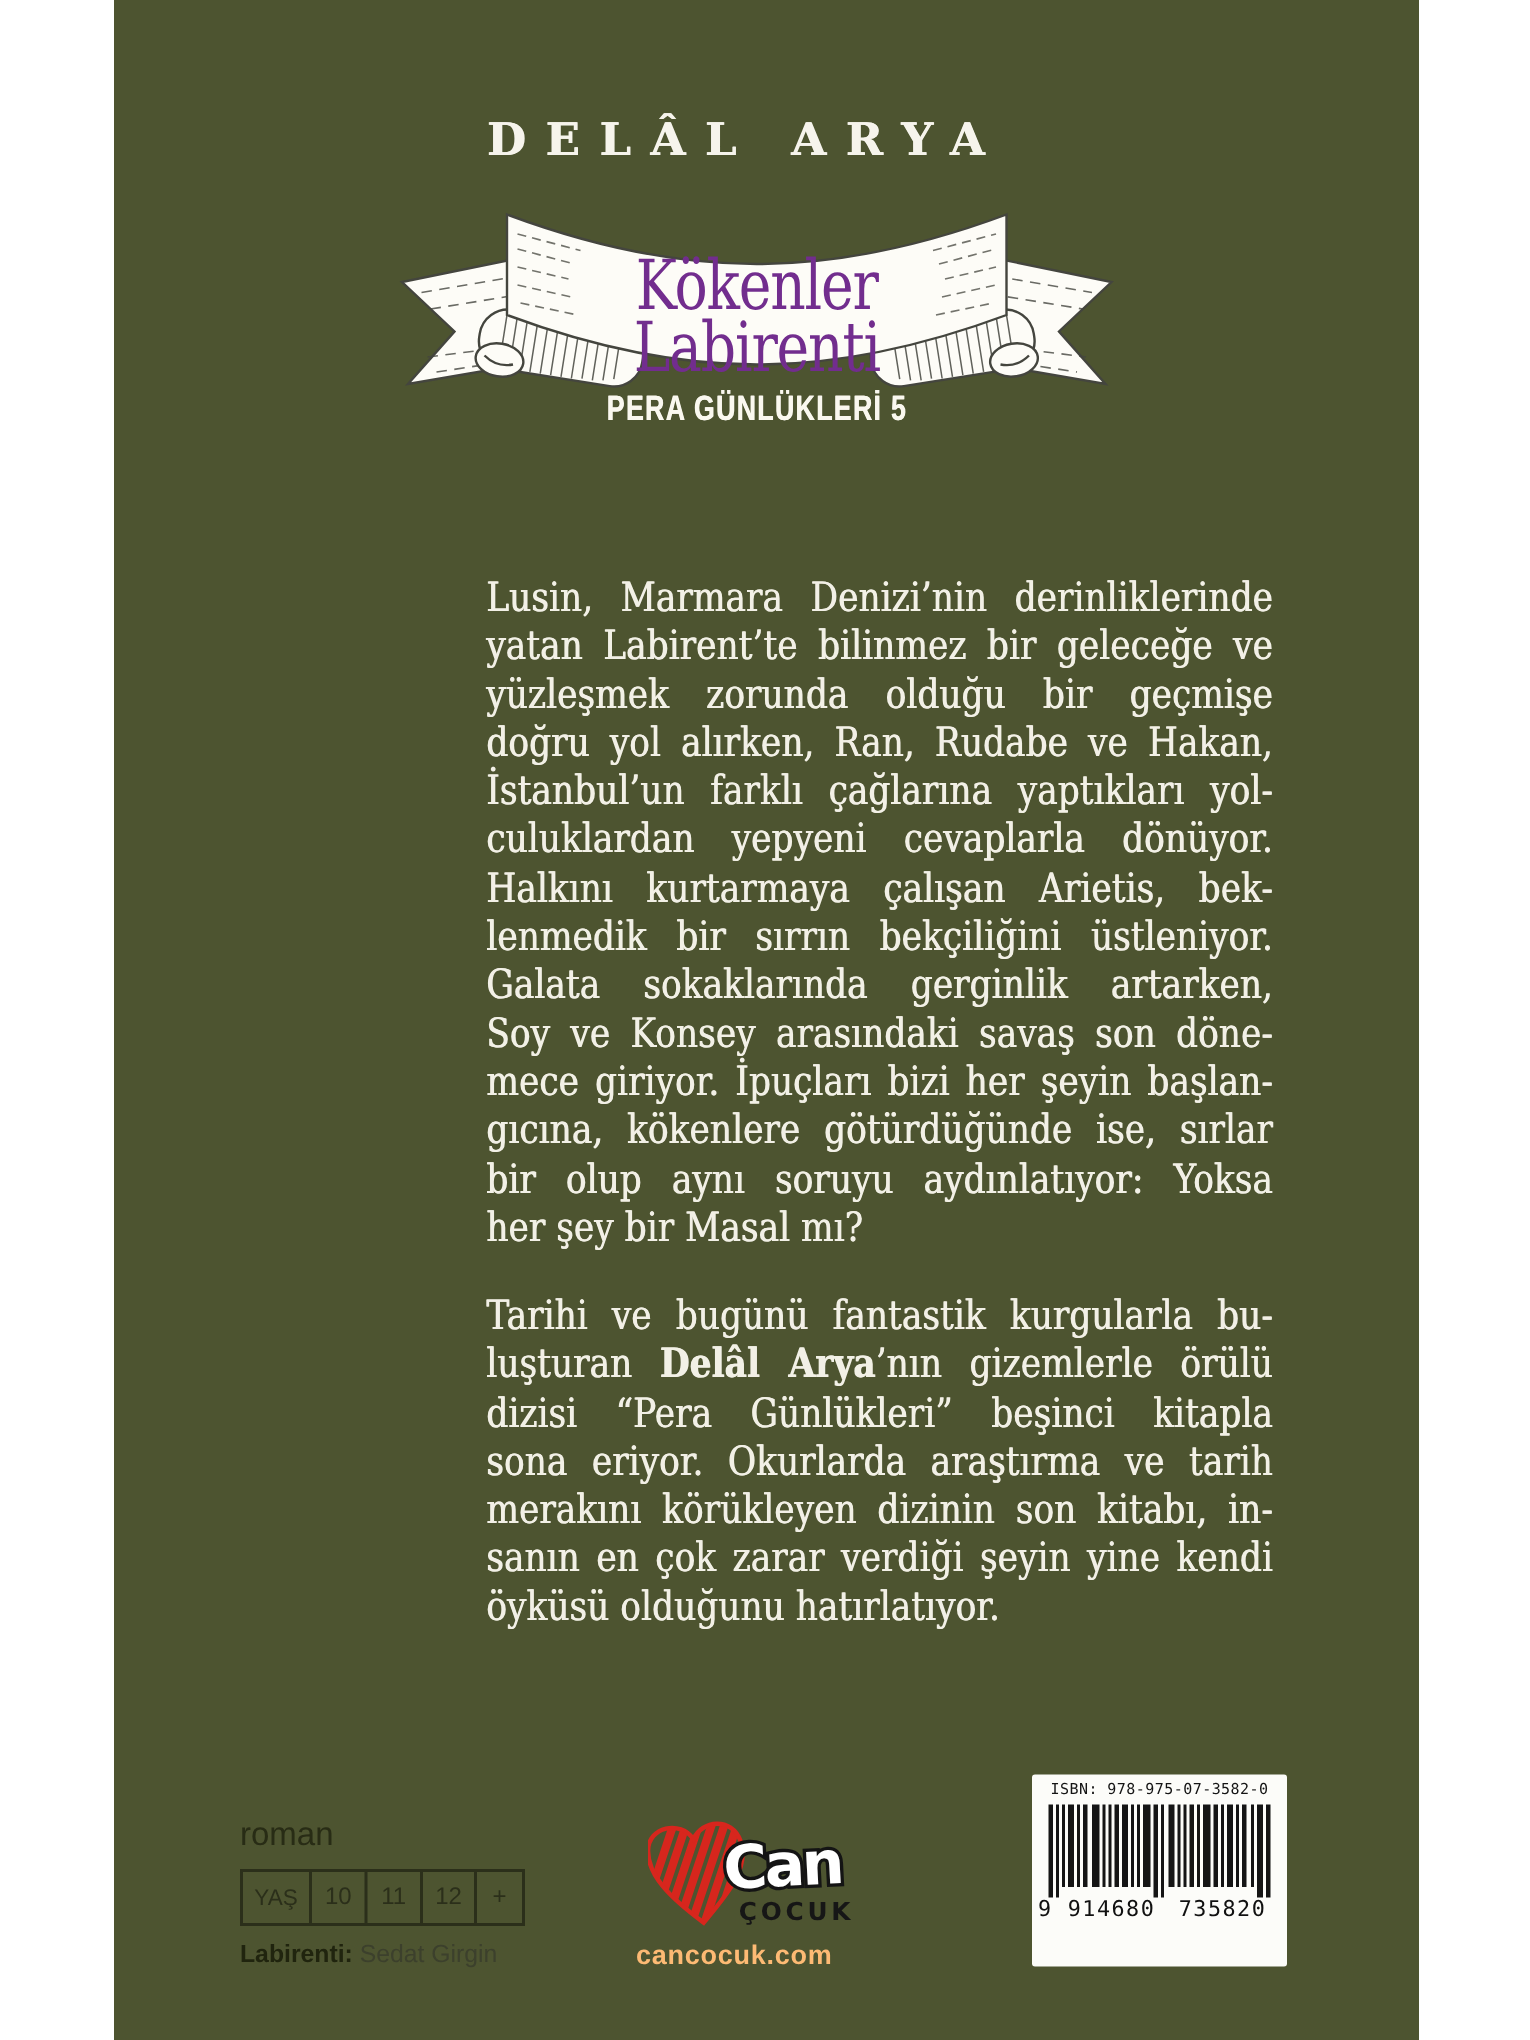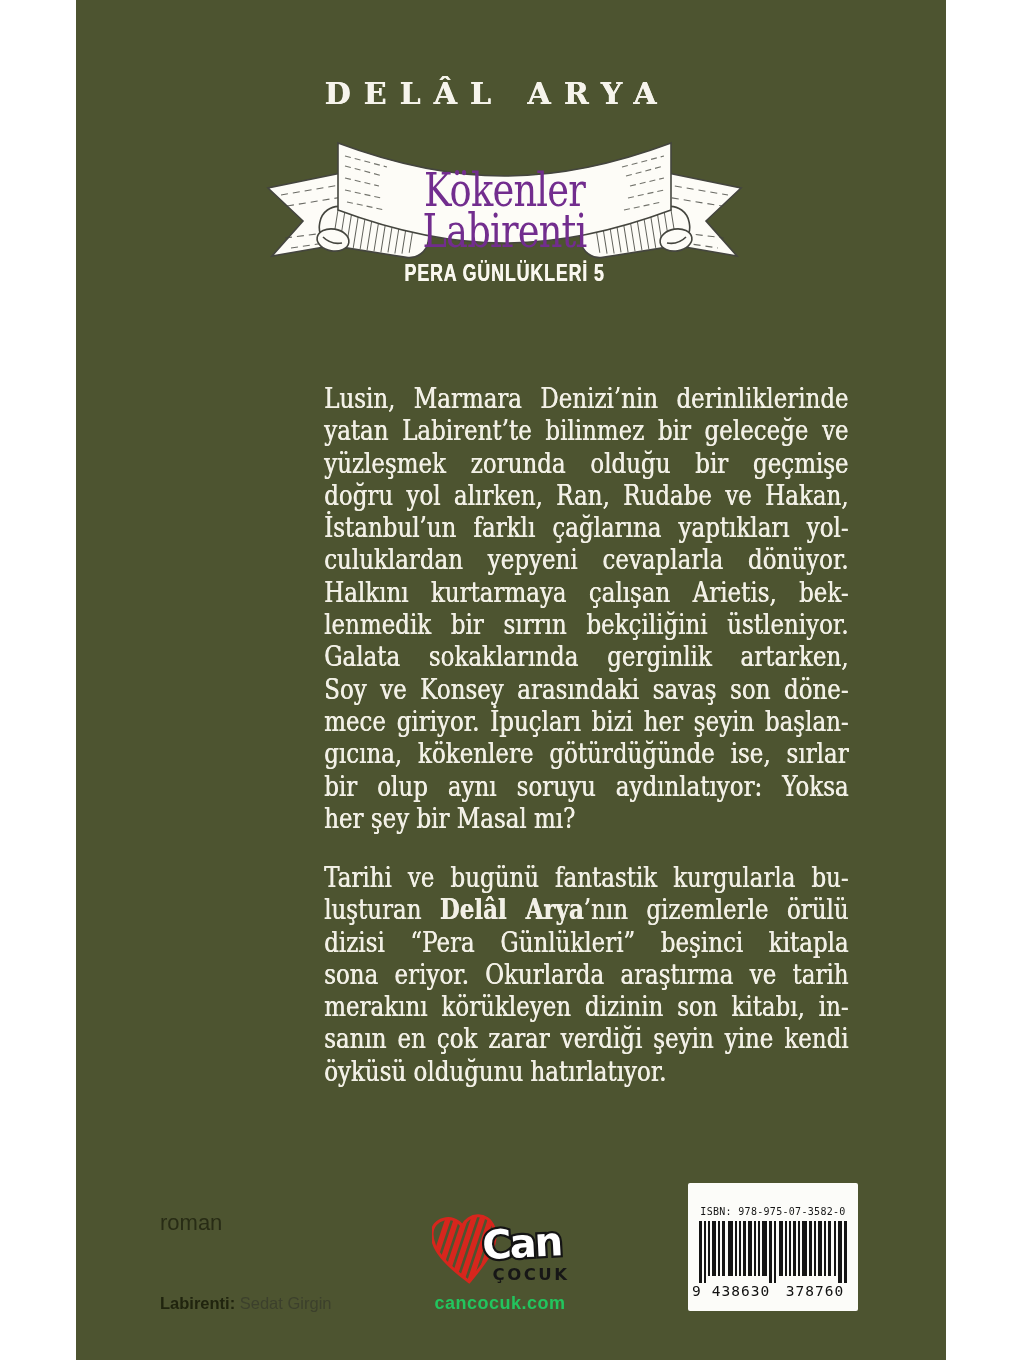--- a/index.html
+++ b/index.html
@@ -41,27 +41,27 @@
               border:2px solid #2b2f1a; color:#2b2f1a; box-sizing:content-box; }
   .age-cell { display:flex; align-items:center; justify-content:center;
               border-left:2px solid #2b2f1a; font-size:16px; }
   .age-cell:first-child { border-left:none; font-size:15px; }
   .illustrator { position:absolute; left:84px; top:1294px; font-size:16.5px; }
   .illustrator .lbl { font-weight:bold; color:#20240e; }
   .illustrator .nm { color:#3c402c; }
 
   
   .pub-logo { position:absolute; left:356px; top:1210px; width:150px; height:80px; }
-  .website { position:absolute; left:348px; top:1293px; width:152px; text-align:center;
-             font-weight:bold; font-size:18px; color:#22c55e; letter-spacing:0.5px; }
+  .website { position:absolute; left:348px; top:1293px; width:152px; 
+             font-weight:bold; font-size:18px; color:#fdba74; letter-spacing:0.5px; }
 
   
   .barcode { position:absolute; left:612px; top:1183px; width:170px; height:128px;
              background:#fcfcf9; border-radius:2px; box-sizing:border-box; }
-  .isbn { margin-top:23px; text-align:center; font-family:"DejaVu Sans Mono", monospace;
+  .isbn { margin-top:5px; text-align:center; font-family:"DejaVu Sans Mono", monospace;
           font-size:10px; color:#151515; letter-spacing:0.3px; }
   .bars { display:flex; justify-content:space-between; align-items:flex-start;
           height:62px; margin:4px 11px 0 11px; }
   .bars i { display:block; background:#151515; height:55px; }
   .bars i.tall { height:62px; }
   .digits { display:flex; align-items:center; margin:0 6px 0 4px;
             font-family:"DejaVu Sans Mono", monospace; font-size:14.5px; color:#111; }
   .digits .lead { width:12px; }
   .digits .grp { flex:1; text-align:center; letter-spacing:1px; }
 </style>
@@ -137,20 +137,27 @@
       <div class="line"><span>luşturan </span><span class="bold">Delâl Arya</span><span>’nın gizemlerle örülü</span></div>
       <div class="line">dizisi “Pera Günlükleri” beşinci kitapla</div>
       <div class="line">sona eriyor. Okurlarda araştırma ve tarih</div>
       <div class="line">merakını körükleyen dizinin son kitabı, in-</div>
       <div class="line">sanın en çok zarar verdiği şeyin yine kendi</div>
       <div class="line line-left">öyküsü olduğunu hatırlatıyor.</div>
     </div>
 
     <div class="genre">roman</div>
 
+    <div class="age-grid">
+      <div class="age-cell" style="width:44px">YAŞ</div>
+      <div class="age-cell" style="width:35px">10</div>
+      <div class="age-cell" style="width:35px">11</div>
+      <div class="age-cell" style="width:34px">12</div>
+      <div class="age-cell" style="width:30px">+</div>
+    </div>
 
     <div class="illustrator">
       <span class="lbl">Labirenti:</span>
       <span class="nm">Sedat Girgin</span>
     </div>
 
     <div class="pub-logo">
       <svg width="150" height="80" viewBox="0 0 150 80">
         <defs>
           <clipPath id="heartclip">
@@ -205,19 +212,19 @@
           <i style="width: 2px;"></i>
           <i style="width: 4px;"></i>
           <i style="width: 2px;"></i>
           <i style="width: 3px;"></i>
           <i style="width: 2px;"></i>
           <i class="tall" style="width: 4px;"></i>
           <i class="tall" style="width: 3px;"></i>
         </div>
       <div class="digits">
         <span class="lead">9</span>
-        <span class="grp">438630</span>
-        <span class="grp">378760</span>
+        <span class="grp">914680</span>
+        <span class="grp">735820</span>
       </div>
     </div>
 
   </div>
 </div>
 
 </body></html>

